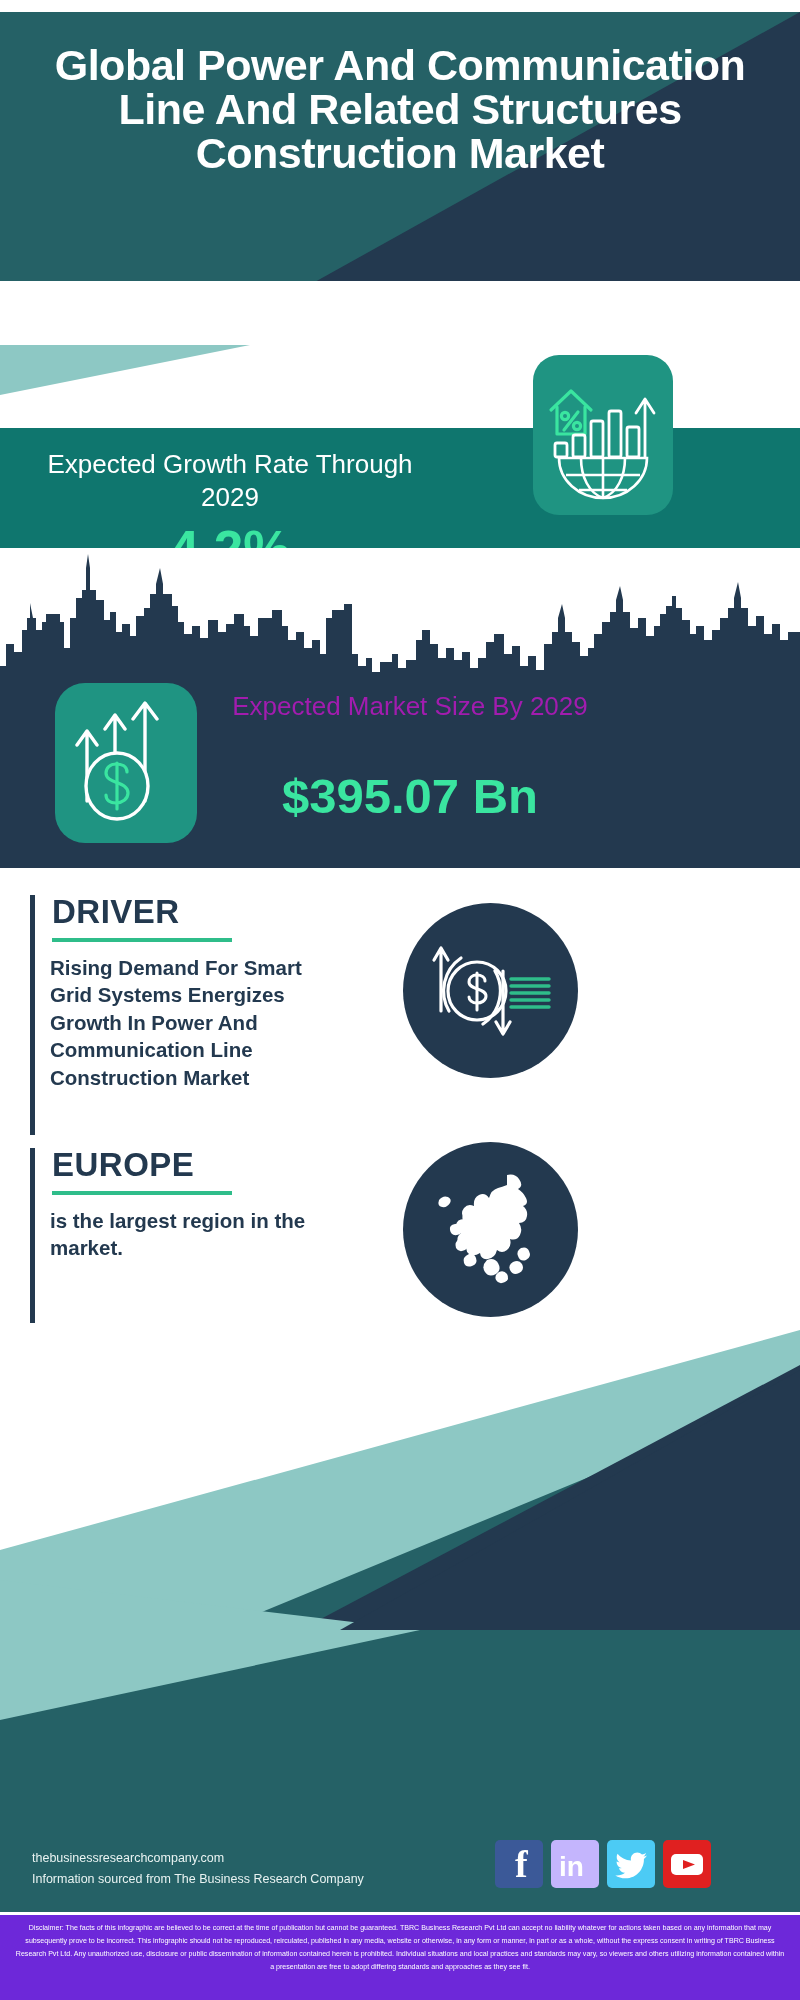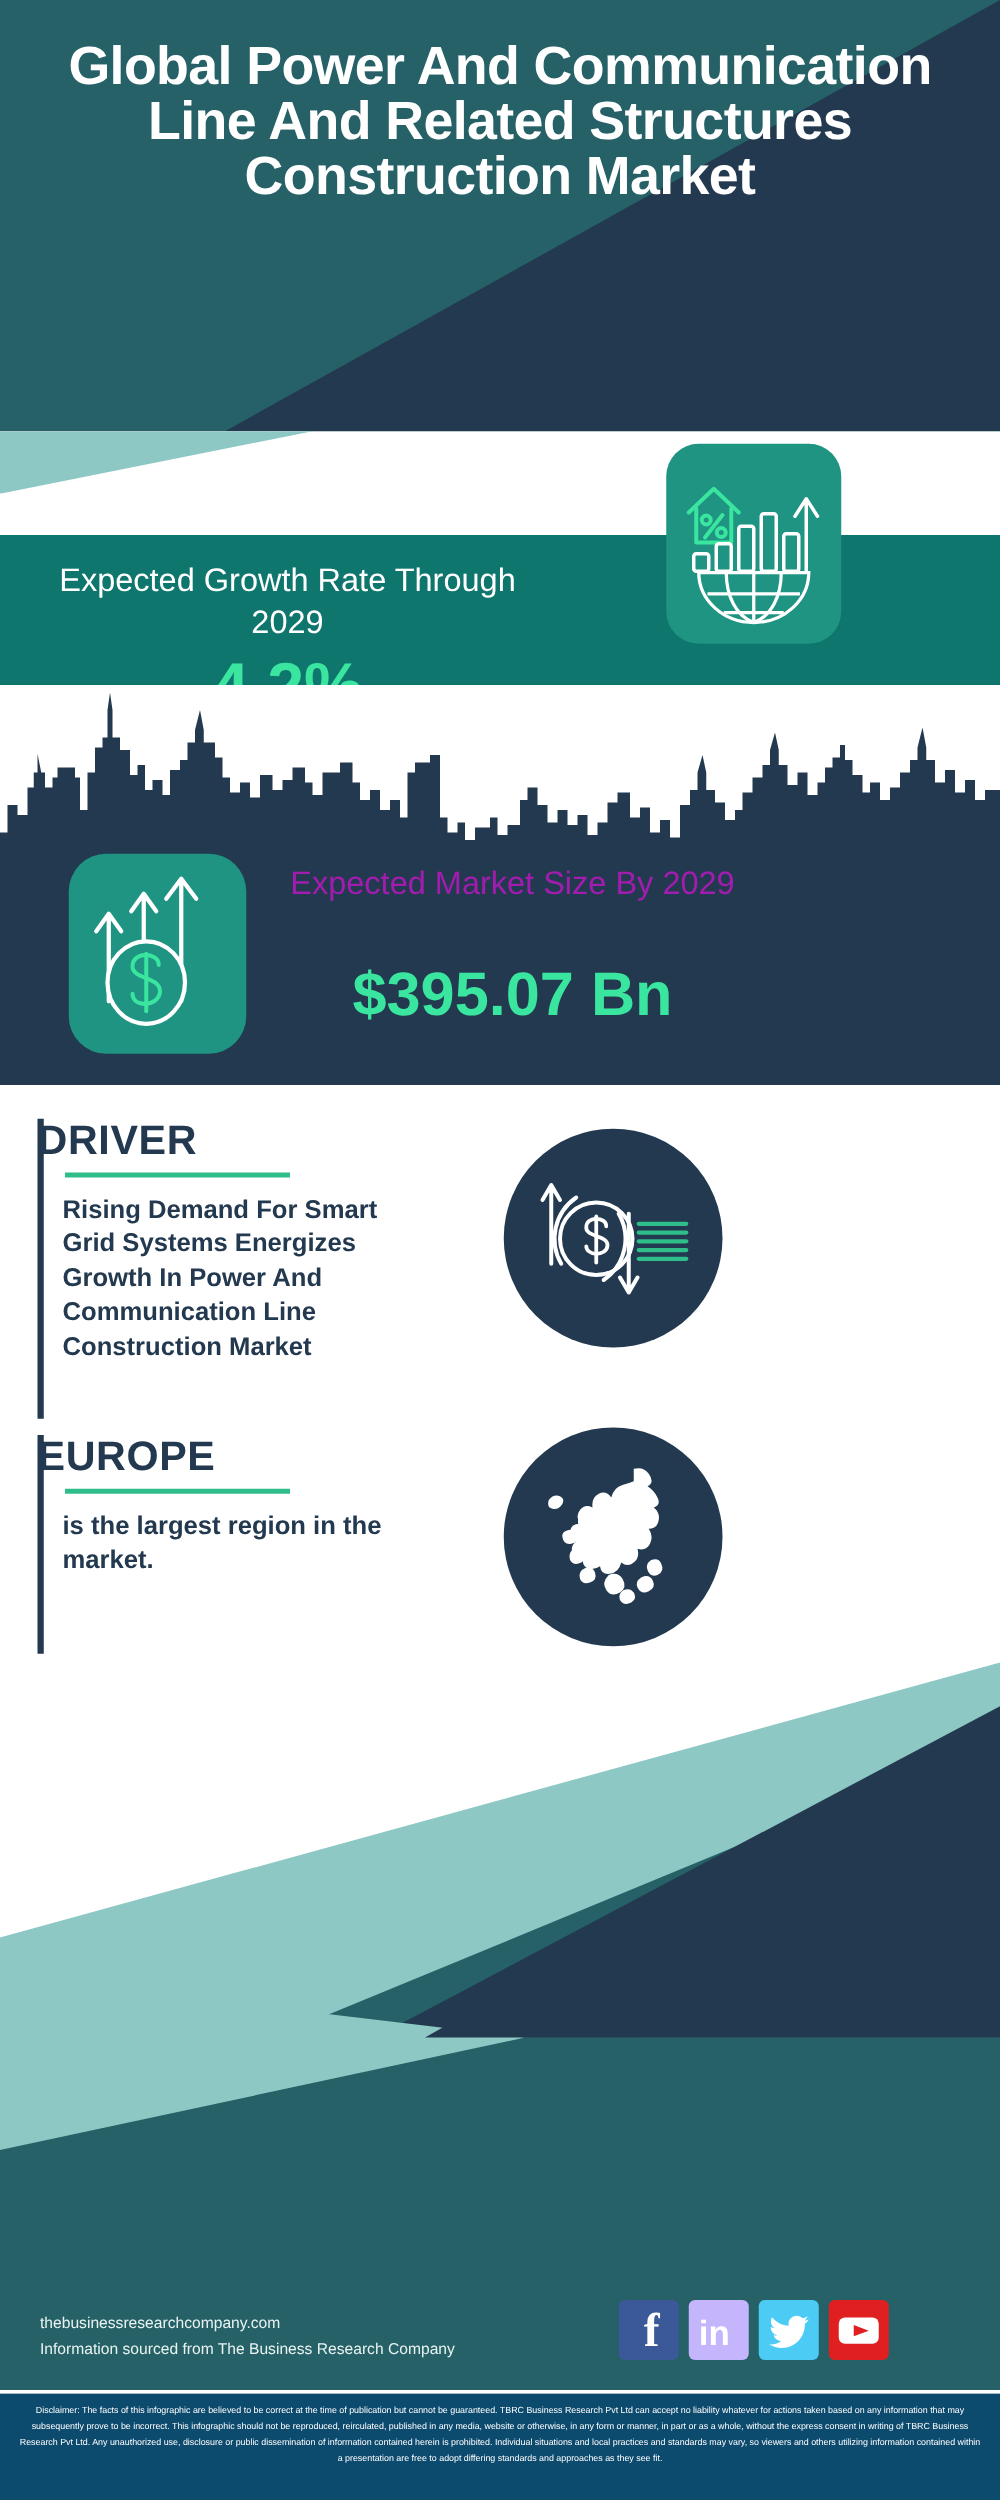--- a/index.html
+++ b/index.html
@@ -7,21 +7,21 @@
   body {
     font-family:"Liberation Sans", sans-serif;
     background:#ffffff;
     position:relative;
     overflow:hidden;
   }
   .page { position:relative; width:800px; height:2000px; background:#fff; }
 
   
   .header {
-    position:absolute; left:0; top:0; width:800px; height:345px;
+    position:absolute; left:0; top:12px; width:800px; height:269px;
     background:#256166; overflow:hidden;padding-left:24px;
   }
   .header .diag {
     position:absolute; left:0; top:0; width:800px; height:345px;
   }
   .header-title {
     position:absolute; left:0; top:32px; width:800px;
     text-align:center; color:#ffffff;
     font-size:43px; line-height:1.02; font-weight:bold;
     letter-spacing:-0.5px;
@@ -81,21 +81,21 @@
     position:absolute; left:0; top:868px; width:800px; height:460px;
     background:#ffffff;
   }
   .block { position:absolute; }
   .block .vbar {
     position:absolute; left:0; top:0; width:5px; height:100%;
     background:#23394f;
   }
   .block-title {
     color:#23394f; font-size:33px; font-weight:bold; letter-spacing:0.5px;
-    line-height:1; 
+    line-height:1; padding-left:22px;
   }
   .block-rule {
     margin:10px 0 12px 22px; width:180px; height:4px; background:#2fbd8a;
   }
   .block-text {
     color:#23394f; font-size:20.5px; font-weight:bold; line-height:1.34;
     padding-left:20px; width:300px;
   }
 
   .round-icon {
@@ -113,21 +113,21 @@
     position:absolute; top:1840px; z-index:7; width:48px; height:48px;
     border-radius:5px; display:flex; align-items:center; justify-content:center;
   }
   .s-fb { left:495px; background:#3b5998; }
   .s-li { left:551px; background:#c4b5fd; }
   .s-tw { left:607px; background:#4ccbf5; }
   .s-yt { left:663px; background:#e02020; }
 
   .disclaimer-band {
     position:absolute; left:0; top:1915px; width:800px; height:85px;
-    background:#0c4a6e; color:#ffffff;
+    background:#6d28d9; color:#ffffff;
     font-size:7.1px; line-height:1.82; text-align:center;
     padding:7px 14px 0 14px;
   }
   .disc-top-rule { position:absolute; left:0; top:1912px; width:800px; height:3px; background:#ffffff; }
 </style>
 </head>
 <body>
 
 <div class="page">
 

